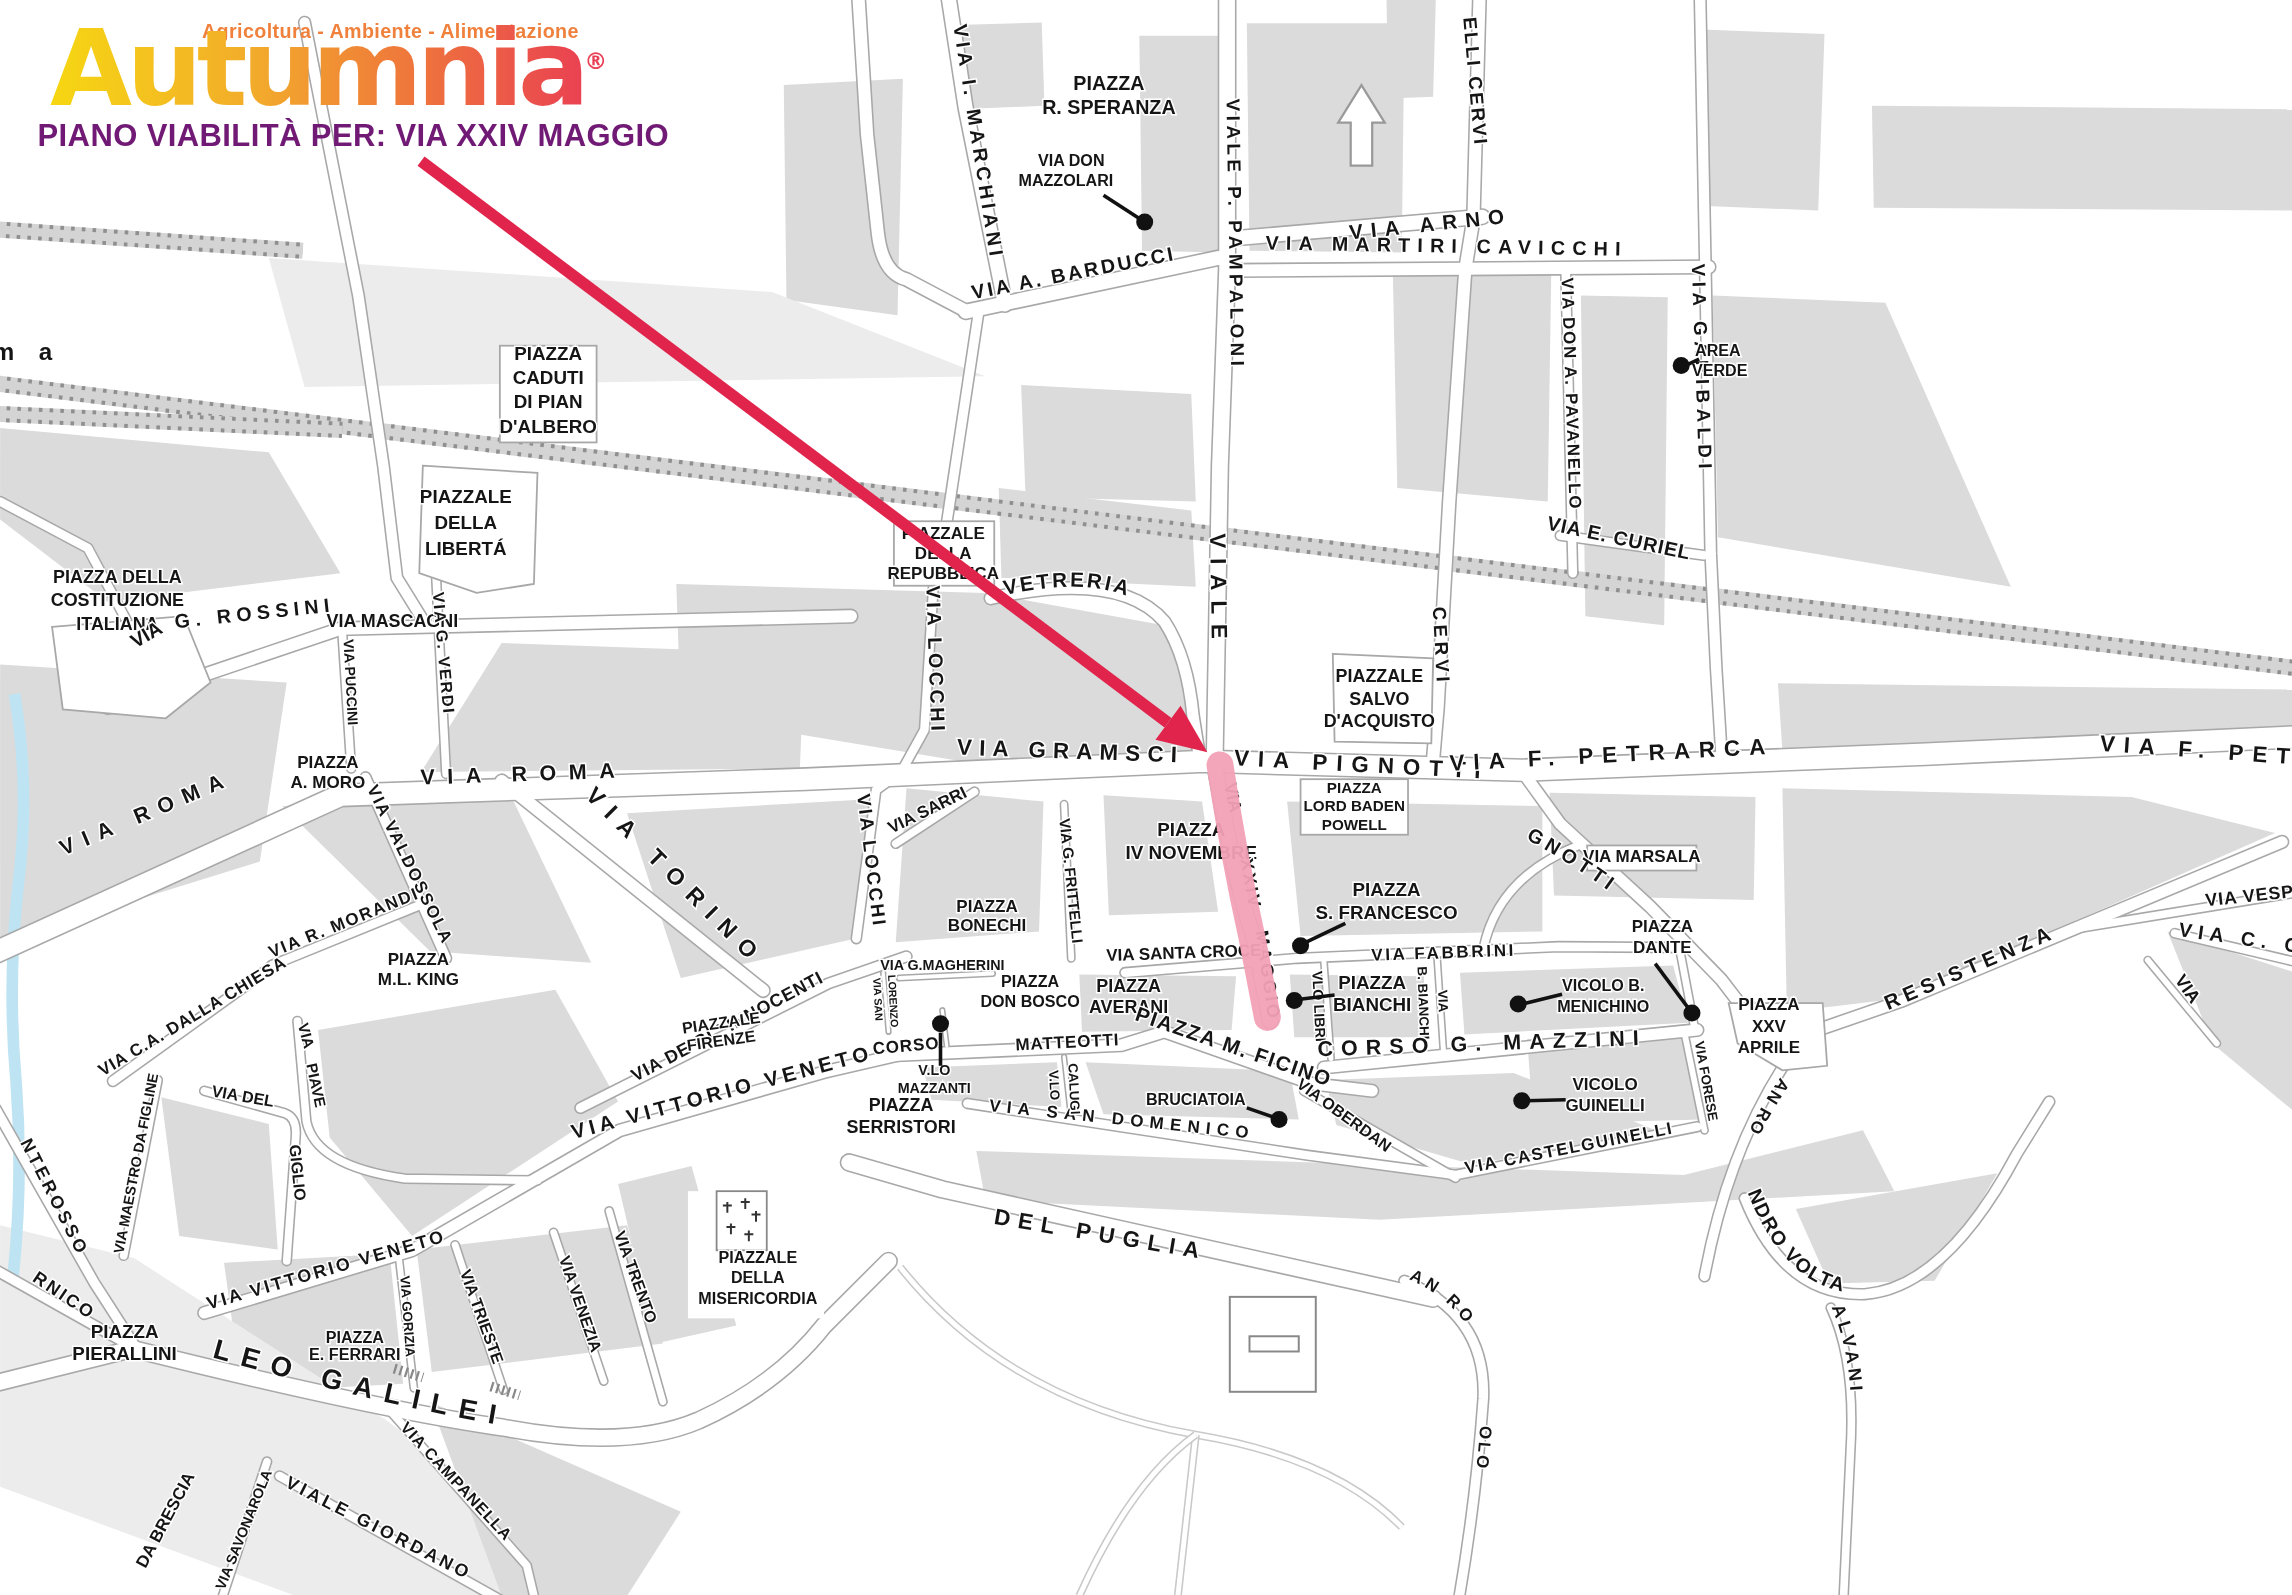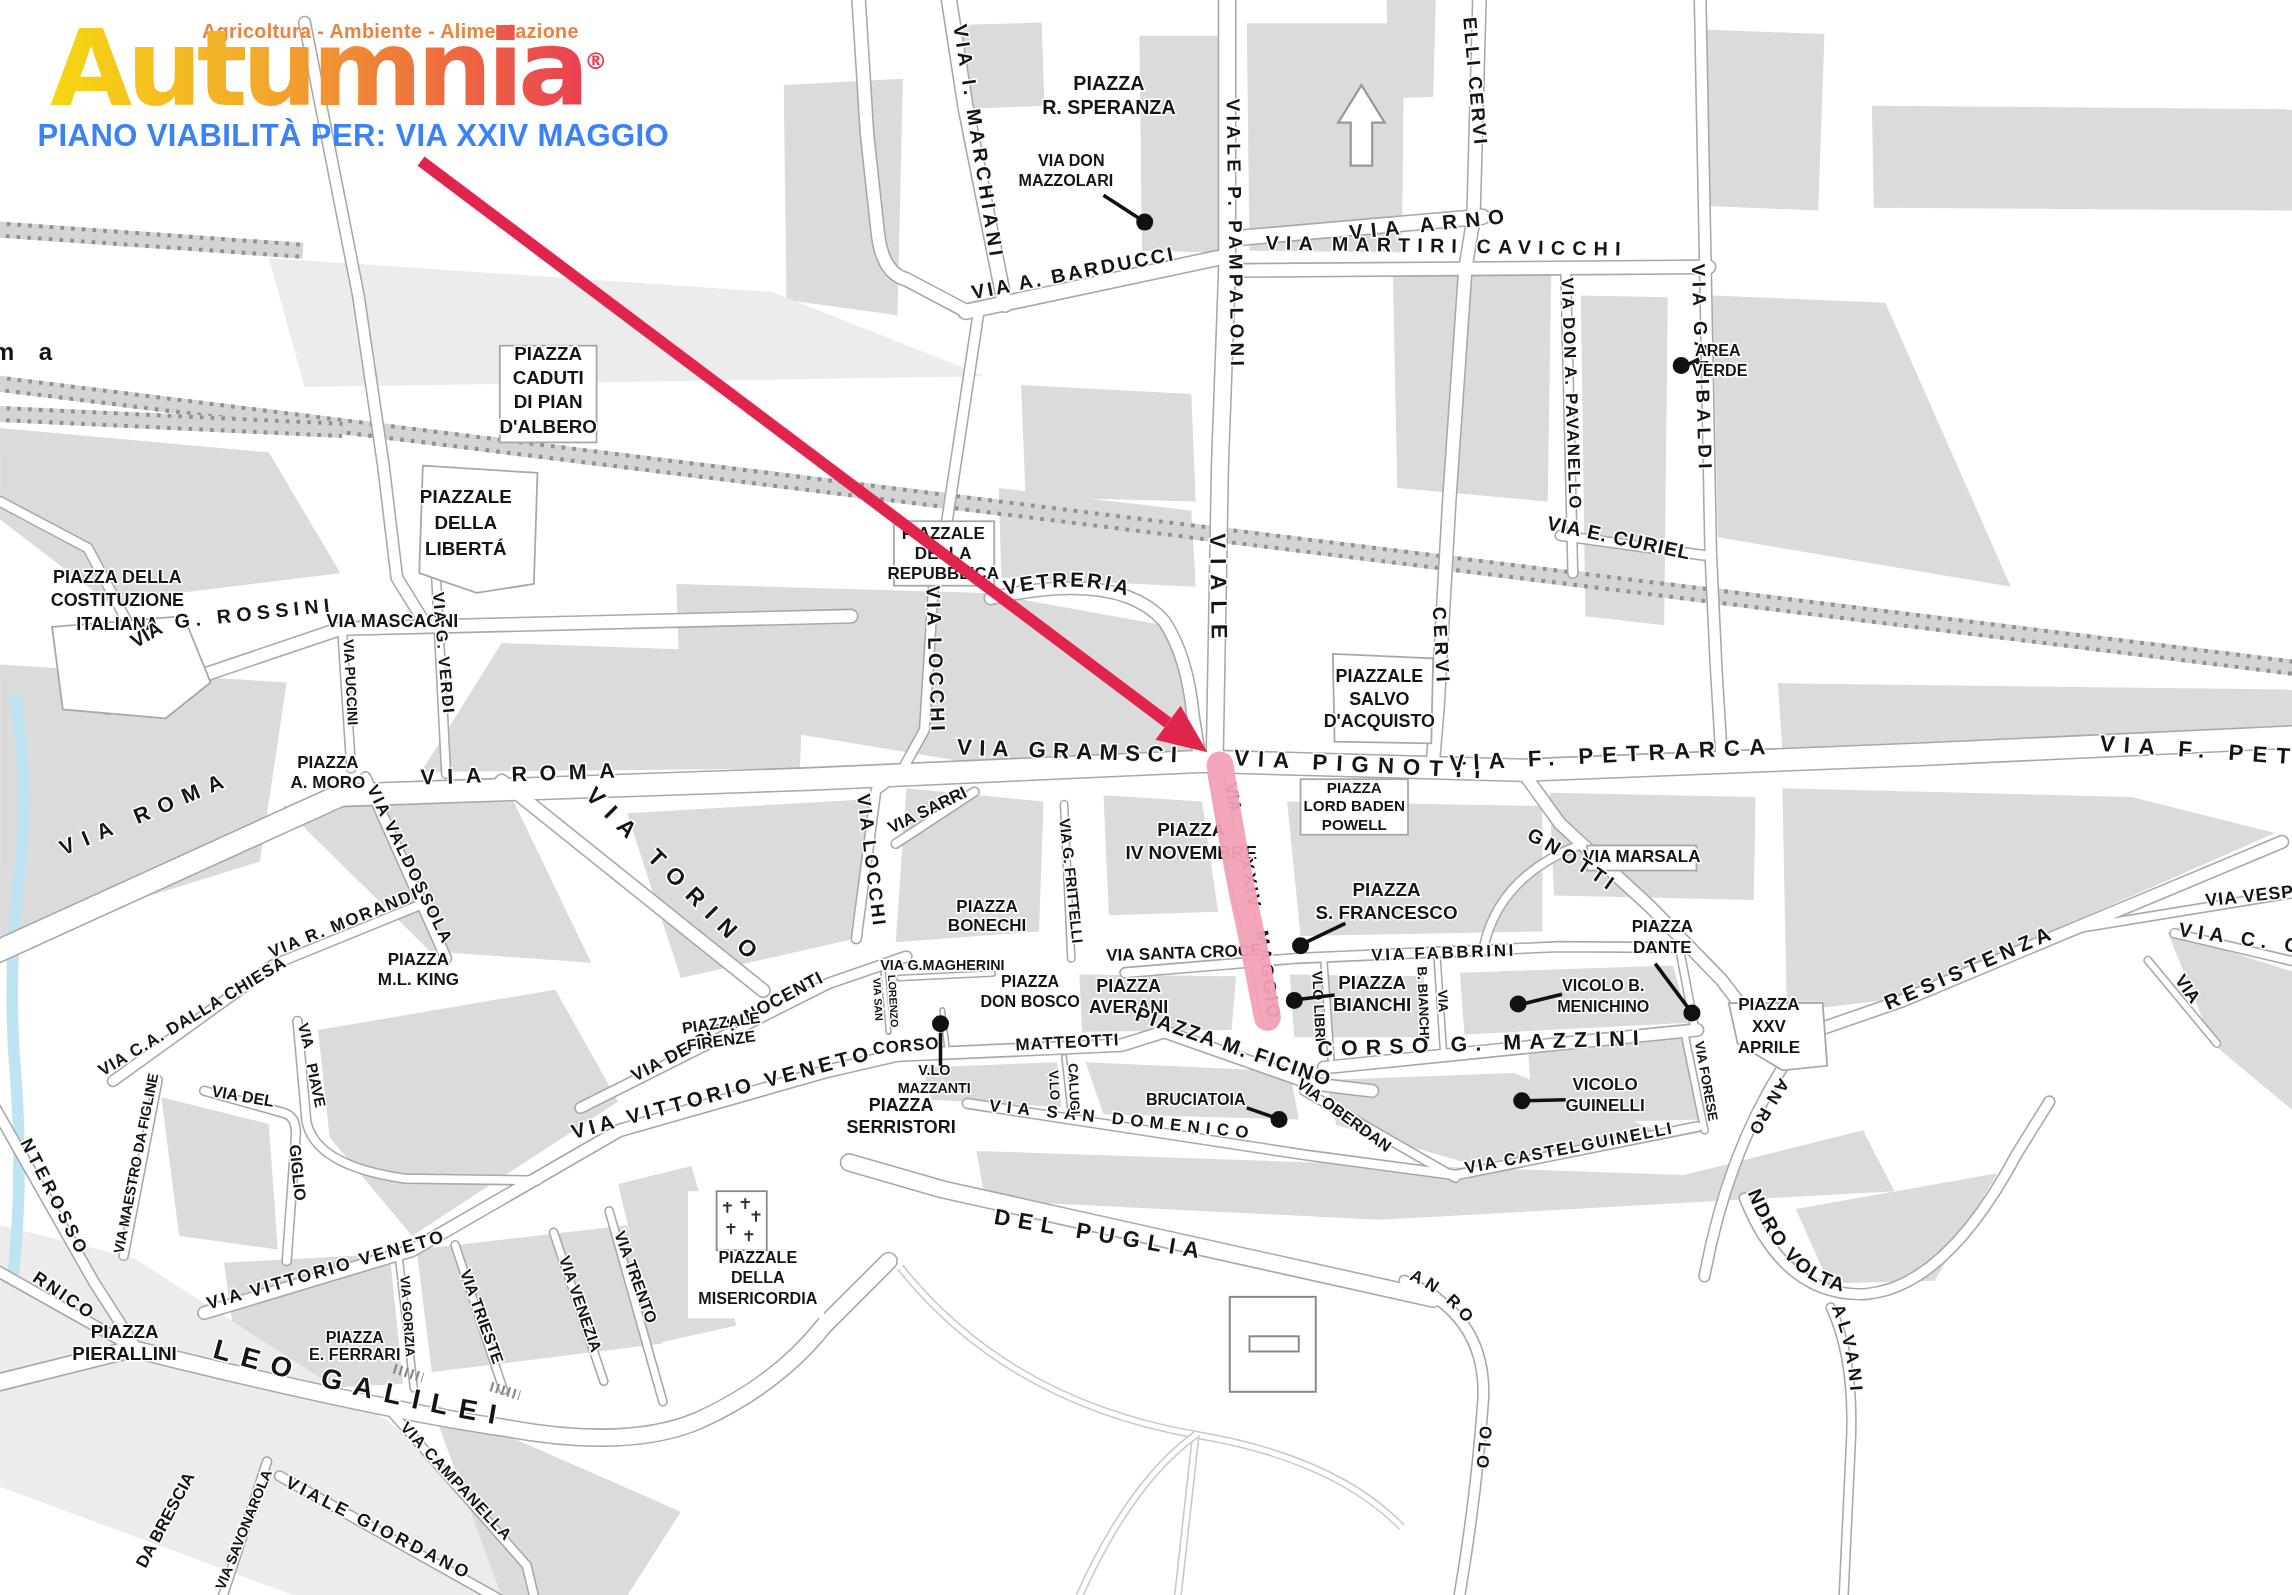--- a/index.html
+++ b/index.html
@@ -6,21 +6,21 @@
   .stage{position:relative;width:2293px;height:1596px;overflow:hidden;background:#fff;
          font-family:"Liberation Sans",sans-serif;}
   #map{position:absolute;left:0;top:0;width:2293px;height:1596px;}
   .header{position:absolute;left:16px;top:0;width:806px;height:233px;pointer-events:none;}
   .tagline{position:absolute;left:186px;top:19.7px;font-size:19.7px;font-weight:bold;color:#F0813C;letter-spacing:0.4px;}
   .logo{position:absolute;left:34px;top:16px;font-family:"DejaVu Sans",sans-serif;font-weight:bold;
         font-size:106px;letter-spacing:-5.4px;line-height:1;
         background:linear-gradient(90deg,#F6D712 0%,#F2A92C 38%,#EF7B3A 62%,#E93A55 100%);
         -webkit-background-clip:text;background-clip:text;color:transparent;}
   .logo .reg{font-size:23px;letter-spacing:0;vertical-align:super;}
-  .title{position:absolute;left:21.5px;top:118px;font-size:31px;font-weight:bold;color:#3b82f6;letter-spacing:0.4px;}
+  .title{position:absolute;left:21.5px;top:118px;font-size:31px;font-weight:bold;color:#701a75;letter-spacing:0.4px;}
   #labels text{font-family:"Liberation Sans",sans-serif;font-weight:bold;fill:#151515;
                stroke:#fff;stroke-width:3.4px;paint-order:stroke;text-anchor:middle;}
   .blocks polygon,.blocks rect{fill:#DBDBDB;}
   .lightblock{fill:#ECECEC !important;}
 </style>
 </head>
 <body>
 
 <div class="stage">
 <svg id="map" viewBox="0 0 2560 1782" xmlns="http://www.w3.org/2000/svg">

